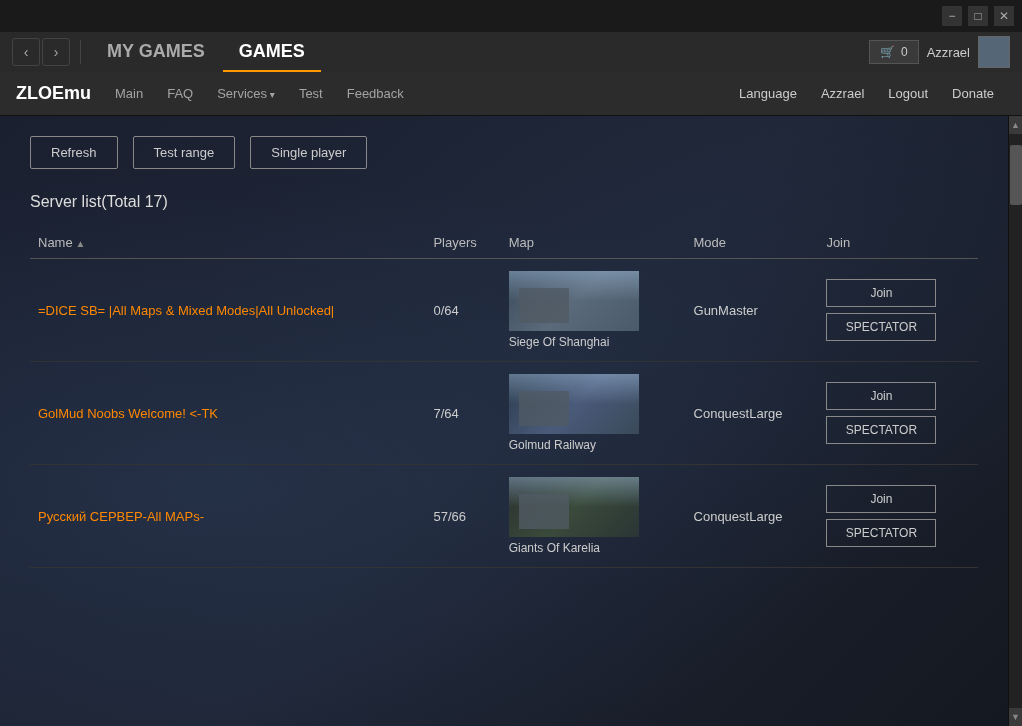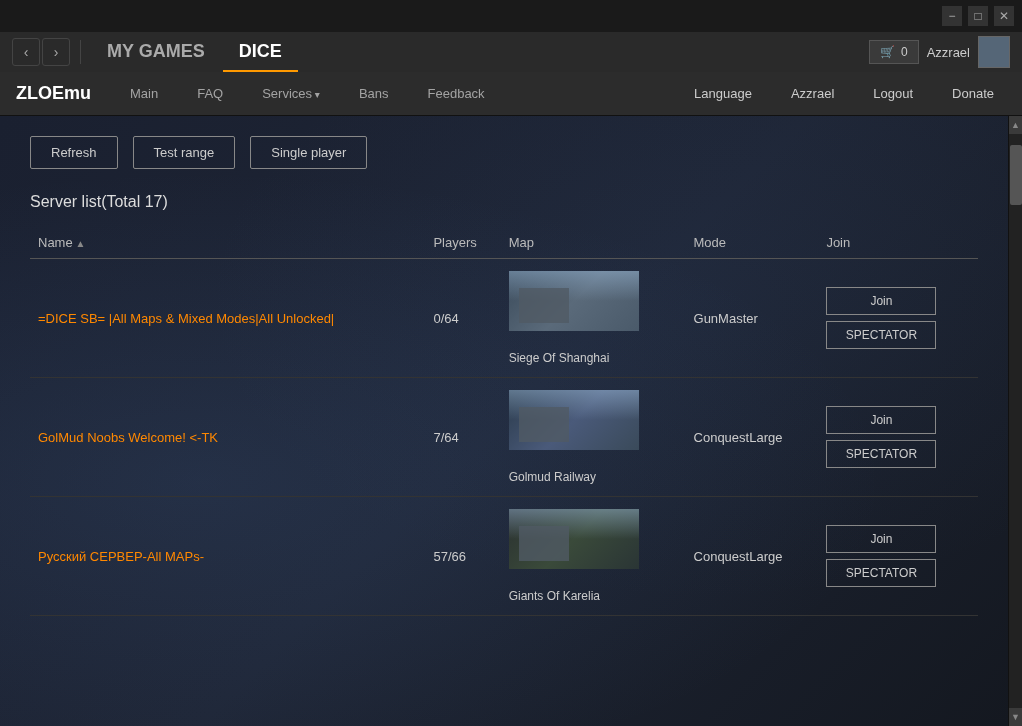--- a/index.html
+++ b/index.html
@@ -107,21 +107,21 @@
     }
 
     
     .main-nav {
       height: 44px;
       background: #2c2c2c;
       border-bottom: 1px solid #111;
       display: flex;
       align-items: center;
       padding: 0 16px;
-      gap: 15px;
+      gap: 0;
     }
     .logo {
       color: #fff;
       font-size: 18px;
       font-weight: bold;
       margin-right: 12px;
     }
     .nav-item {
       padding: 6px 12px;
       color: #a3a3a3;
@@ -259,21 +259,21 @@
     }
     .server-name {
       color: #f80;
       cursor: pointer;
     }
     .players-col { color: #ccc; }
     .map-cell {
       display: flex;
       flex-direction: column;
       align-items: flex-start;
-      gap: 20px;
+      gap: 4px;
     }
     .map-name {
       font-size: 12px;
       color: #ccc;
     }
     .mode-col { color: #ccc; }
     .join-col {
       display: flex;
       flex-direction: column;
       gap: 6px;
@@ -328,38 +328,38 @@
   <button class="title-bar-btn">−</button>
   <button class="title-bar-btn">□</button>
   <button class="title-bar-btn">✕</button>
 </div>
 
 <div class="tab-bar">
   <button class="tab-nav-btn">‹</button>
   <button class="tab-nav-btn">›</button>
   <div class="tab-divider"></div>
   <div class="tab-item">MY GAMES</div>
-  <div class="tab-item active">DICE</div>
+  <div class="tab-item active">GAMES</div>
   <div class="tab-spacer"></div>
   <div class="user-area">
     <button class="user-btn">
       <span>🛒</span>
       <span>0</span>
     </button>
     <span class="user-name">Azzrael</span>
     <div class="user-avatar" style="background:#567;"></div>
   </div>
 </div>
 
 <div class="main-nav">
   <span class="logo">ZLOEmu</span>
   <span class="nav-item">Main</span>
   <span class="nav-item">FAQ</span>
   <span class="nav-item has-dropdown">Services</span>
-  <span class="nav-item">Bans</span>
+  <span class="nav-item">Test</span>
   <span class="nav-item">Feedback</span>
   <div class="nav-spacer"></div>
   <span class="nav-item-right has-dropdown">Language</span>
   <span class="nav-item-right has-dropdown">Azzrael</span>
   <span class="nav-item-right">Logout</span>
   <span class="nav-item-right">Donate</span>
 </div>
 
 <div class="content-wrap">
   <div class="main-content">

